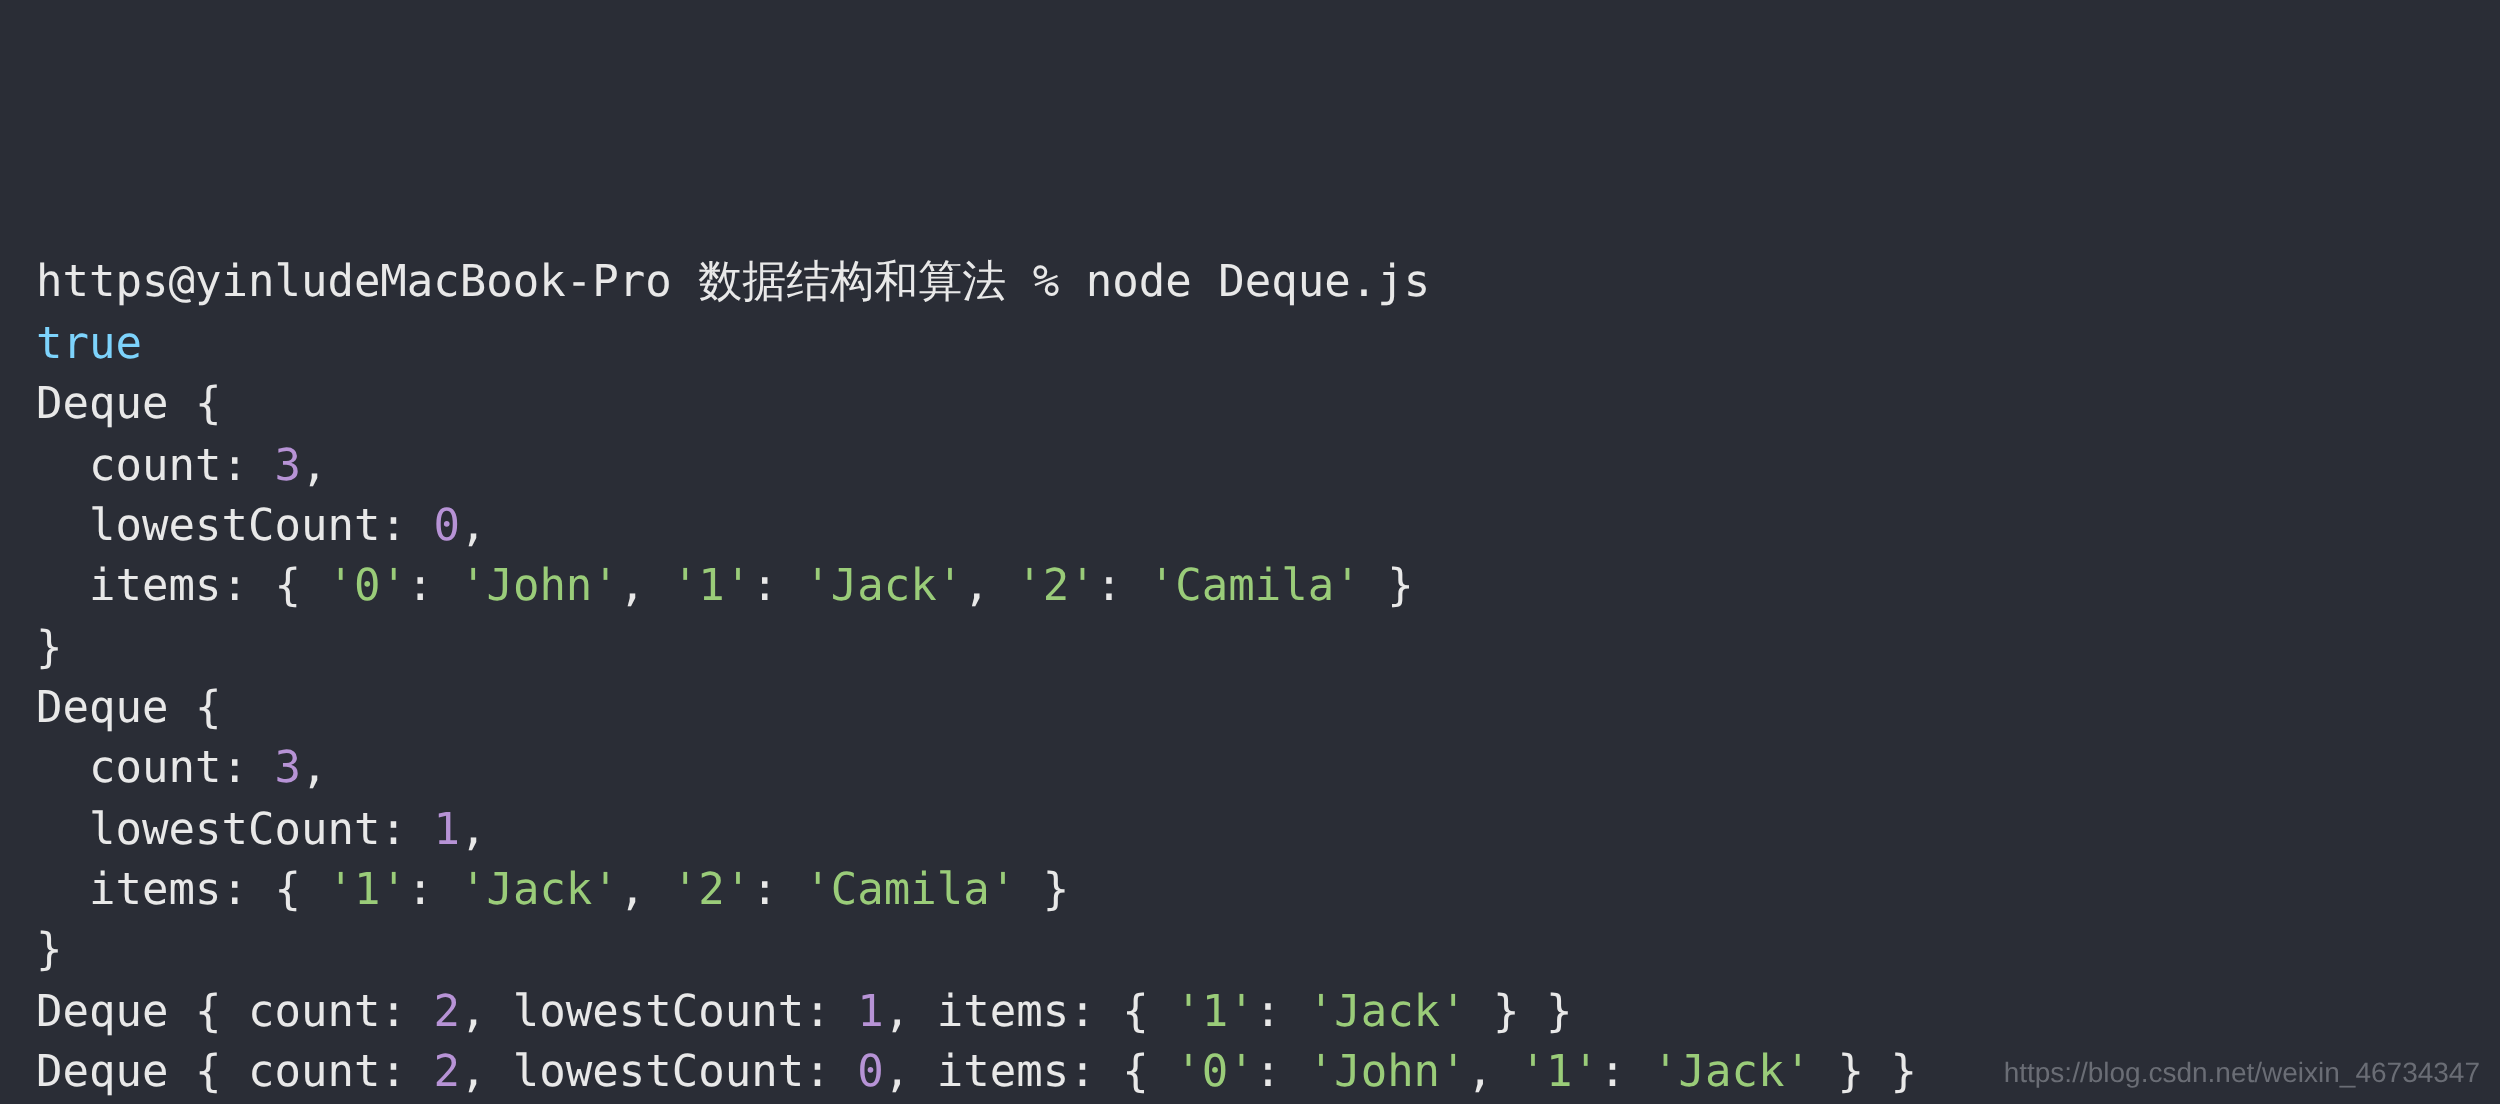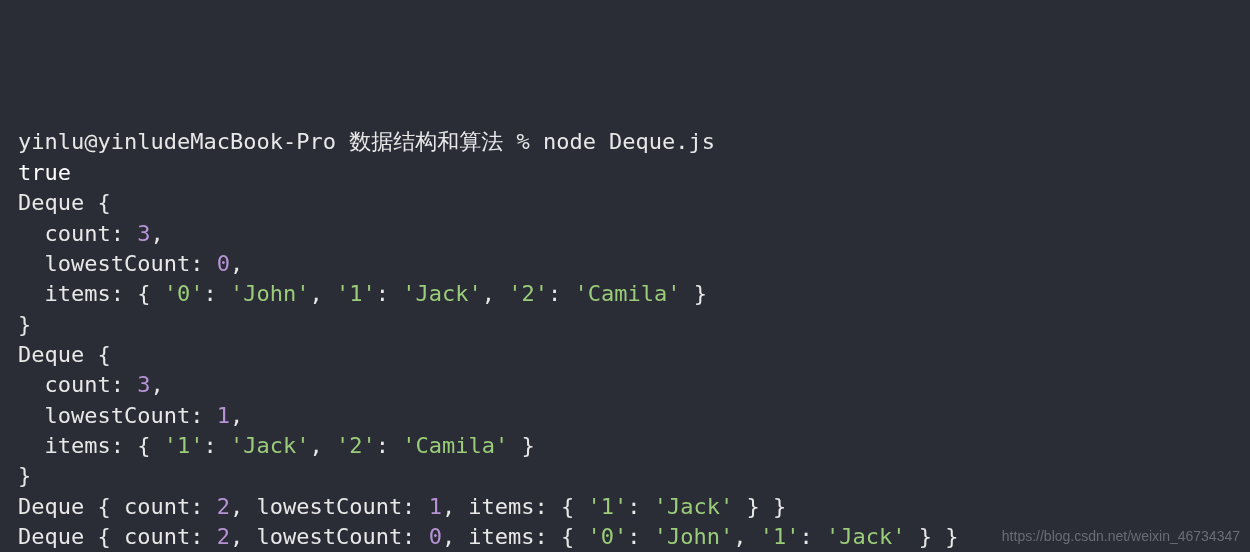--- a/index.html
+++ b/index.html
@@ -10,40 +10,40 @@
       line-height: 1.38;
       color: #e8e8e8;
       padding: 6px 18px;
       width: 1250px;
       height: 552px;
       position: relative;
       overflow: hidden;
       white-space: pre;
     }
     .white { color: #e8e8e8; }
-    .yellow { color: #ffffff; }
+    .yellow { color: #7dd3fc; }
     .num { color: #b793d6; }
     .str { color: #9acc79; }
     .watermark {
       position: absolute;
       bottom: 6px;
       right: 10px;
       font-size: 14px;
       color: #6a6d75;
       font-family: Arial, sans-serif;
       white-space: nowrap;
       margin-left: 41px;
     }
   </style>
 </head>
 <body>
 
 
 
-<div><span class="white"><span>yinlu@yinludeMacBook-Pro</span> <span>数据结构和算法</span> <span>%</span> <span>node Deque.js</span></span>
+<div><span class="white"><span>https@yinludeMacBook-Pro</span> <span>数据结构和算法</span> <span>%</span> <span>node Deque.js</span></span>
 <span class="yellow">true</span>
 <span class="white">Deque {</span>
 <span class="white">  count: </span><span class="num">3</span><span class="white">,</span>
 <span class="white">  lowestCount: </span><span class="num">0</span><span class="white">,</span>
 <span class="white">  items: { </span><span class="str">'0'</span><span class="white">: </span><span class="str">'John'</span><span class="white">, </span><span class="str">'1'</span><span class="white">: </span><span class="str">'Jack'</span><span class="white">, </span><span class="str">'2'</span><span class="white">: </span><span class="str">'Camila'</span><span class="white"> }</span>
 <span class="white">}</span>
 <span class="white">Deque {</span>
 <span class="white">  count: </span><span class="num">3</span><span class="white">,</span>
 <span class="white">  lowestCount: </span><span class="num">1</span><span class="white">,</span>
 <span class="white">  items: { </span><span class="str">'1'</span><span class="white">: </span><span class="str">'Jack'</span><span class="white">, </span><span class="str">'2'</span><span class="white">: </span><span class="str">'Camila'</span><span class="white"> }</span>

